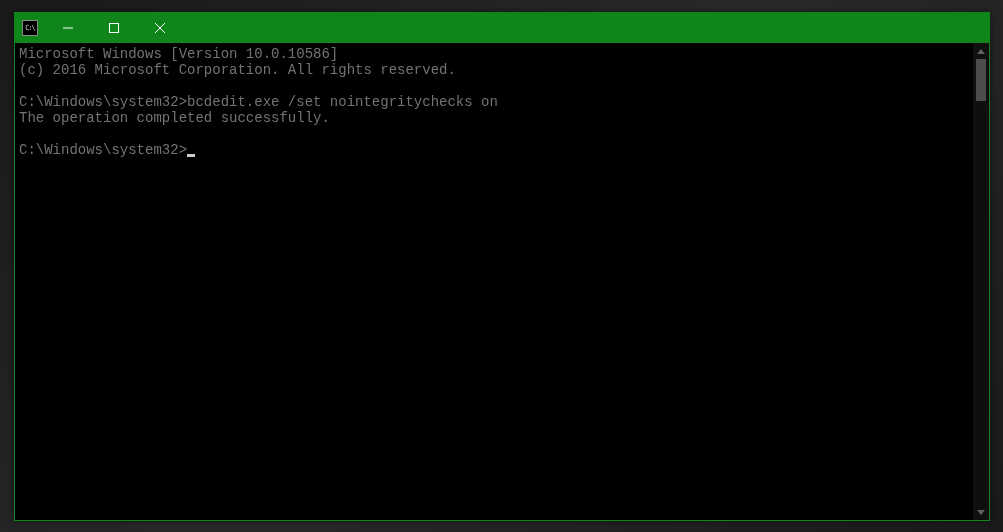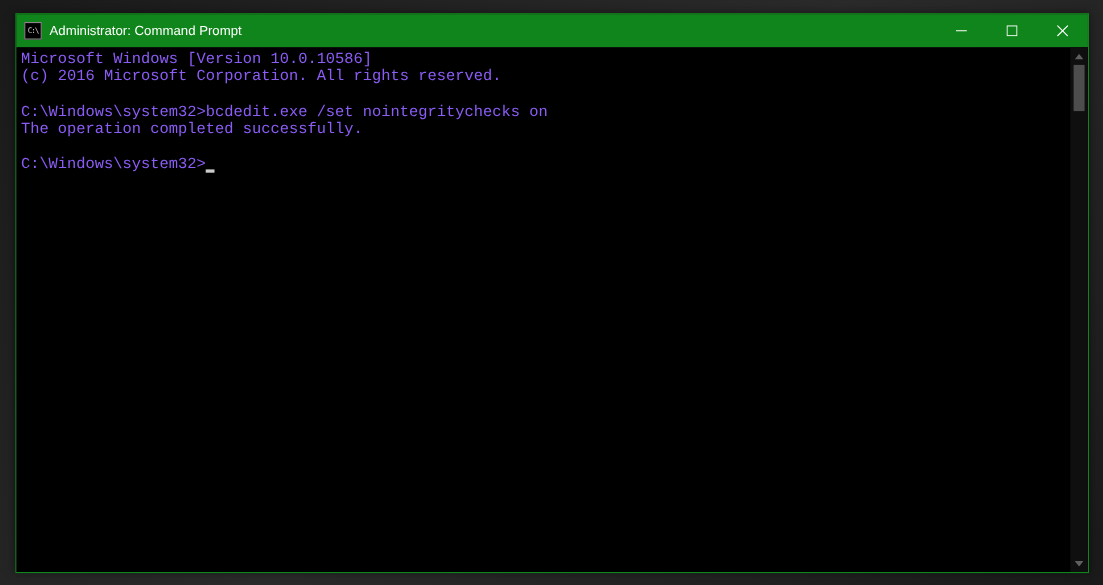--- a/index.html
+++ b/index.html
@@ -74,21 +74,21 @@
       flex: 1;
       display: flex;
       background: #000;
     }
     .terminal-content {
       flex: 1;
       padding: 3px 4px;
       font-family: Consolas, "Courier New", monospace;
       font-size: 14px;
       line-height: 16px;
-      color: #8b5cf6;
+      color: #737373;
       white-space: pre;
       overflow: hidden;
     }
     .scrollbar {
       width: 16px;
       background: #0f0f0f;
       position: relative;
       display: flex;
       flex-direction: column;
     }
@@ -125,21 +125,20 @@
     @keyframes blink {
       50% { opacity: 0; }
     }
   </style>
 </head>
 <body>
 
 <div class="window">
   <div class="titlebar">
     <div class="titlebar-icon">C:\</div>
-    <div class="titlebar-title">Administrator: Command Prompt</div>
     <div class="window-controls">
       <div class="win-btn">
         <svg viewBox="0 0 10 10">
             <line x1="0" y1="5" x2="10" y2="5" stroke="#fff" stroke-width="1"></line>
           </svg>
       </div>
       <div class="win-btn">
         <svg viewBox="0 0 10 10">
             <rect x="0.5" y="0.5" width="9" height="9" fill="none" stroke="#fff" stroke-width="1"></rect>
           </svg>

